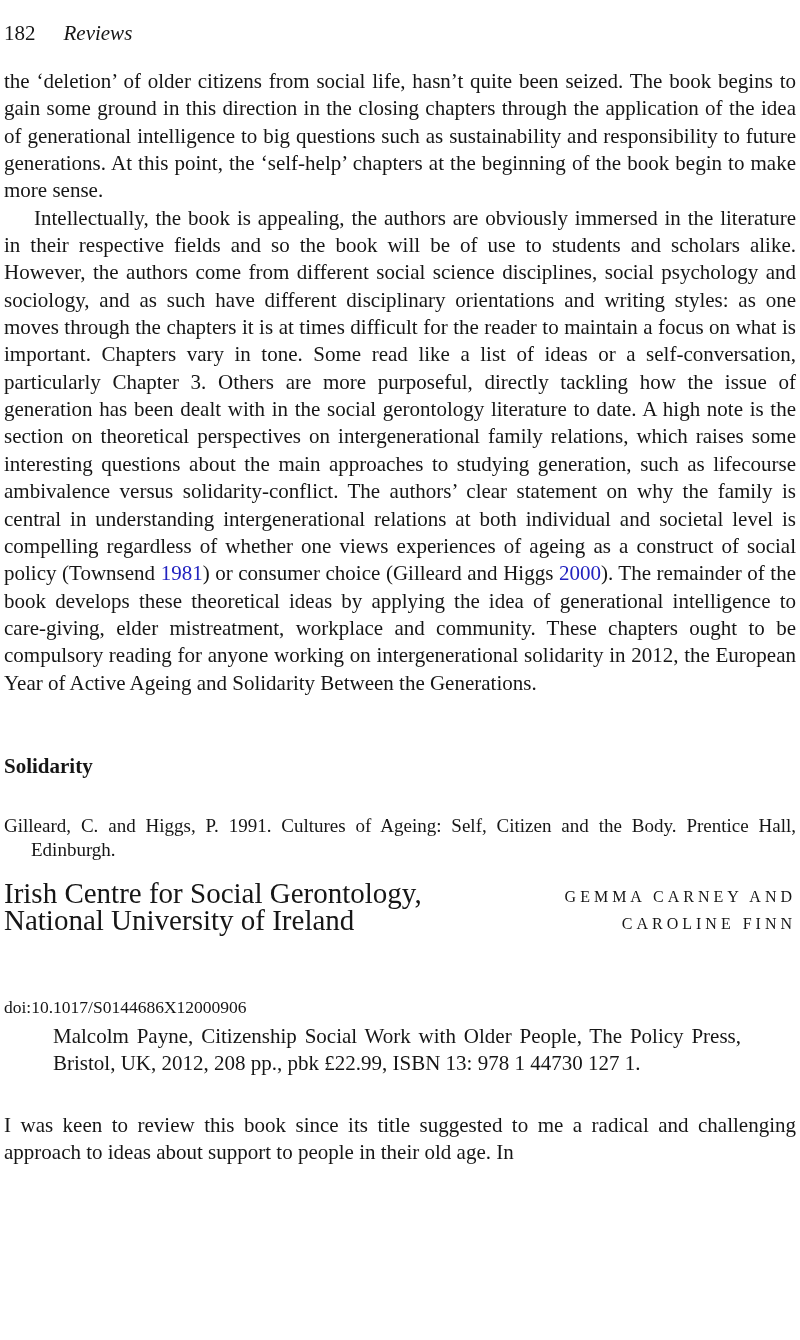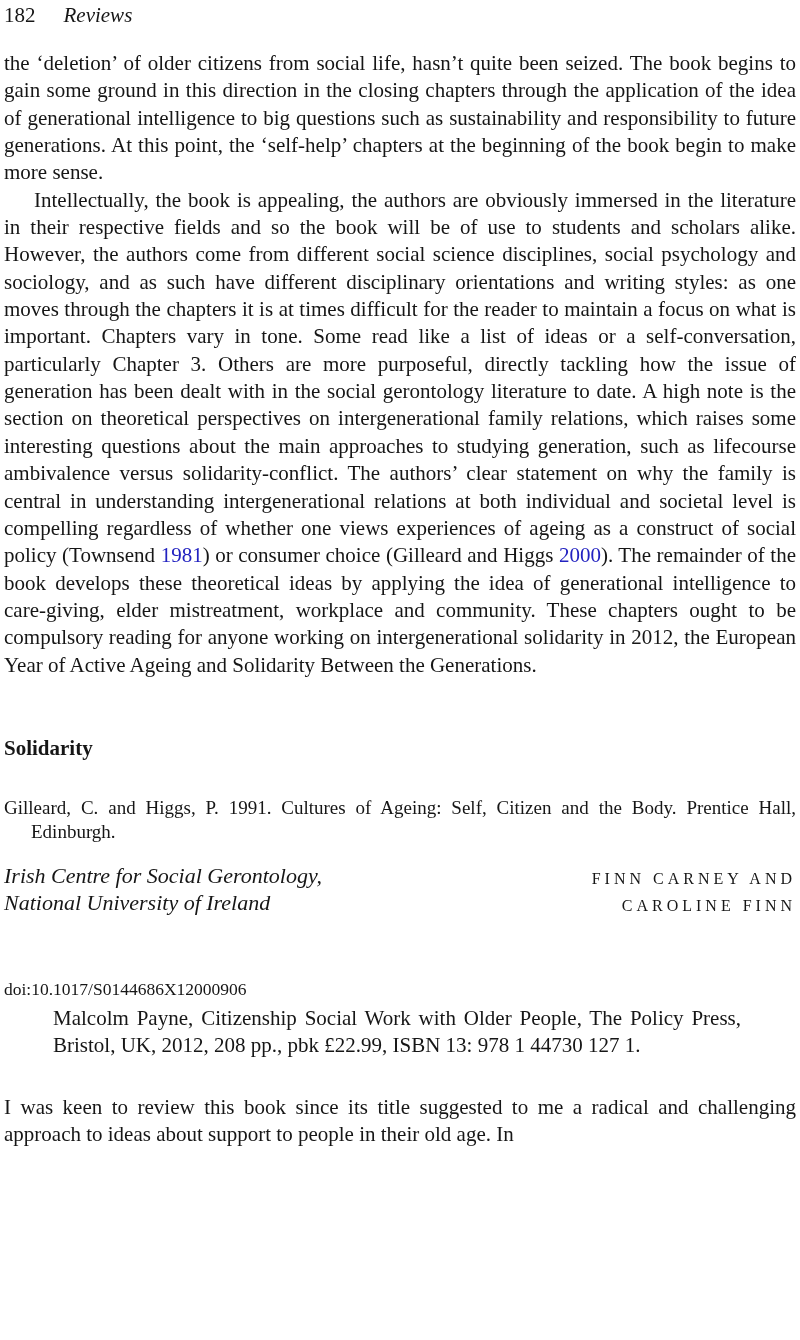--- a/index.html
+++ b/index.html
@@ -4,21 +4,21 @@
 <style>
   * { box-sizing: border-box; }
   html, body { margin: 0; padding: 0; }
   body {
     width: 800px; height: 1340px;
     background: #ffffff;
     color: #161616;
     font-family: "Liberation Serif", serif;
     overflow: hidden;
   }
-  .page { padding: 2px 4px 0 4px; width: 800px; height: 1340px; }
+  .page { padding: 20px 4px 0 4px; width: 800px; height: 1340px; }
 
   
   .running-header {
     display: flex;
     font-size: 21px;
     line-height: 27px;
   }
   .page-number { margin-right: 28px; }
   .running-title { font-style: italic; }
 
@@ -52,23 +52,22 @@
   }
 
   
   .signature {
     margin-top: 18px;
     display: flex;
     justify-content: space-between;
     align-items: flex-start;
   }
   .affiliation {
-    font-size: 22px;
+    font-size: 29px;
     line-height: 27.5px;
-    font-style: italic;
   }
   .authors {
     font-size: 16px;
     line-height: 27.5px;
     letter-spacing: 4px;
     text-align: right;
     padding-top: 3px;
   }
 
   
@@ -105,21 +104,21 @@
   <div class="refs">
     <p class="ref"><span>Gilleard, C. and Higgs, P. 1991. </span><span class="italic">Cultures of Ageing: Self, Citizen and the Body</span><span>. Prentice Hall, Edinburgh.</span></p>
   </div>
 
   <div class="signature">
     <div class="affiliation">
       <div>Irish Centre for Social Gerontology,</div>
       <div>National University of Ireland</div>
     </div>
     <div class="authors">
-      <div>FINN CARNEY AND</div>
+      <div>GEMMA CARNEY AND</div>
       <div>CAROLINE FINN</div>
     </div>
   </div>
 
   <div class="doi">doi:10.1017/S0144686X12000906</div>
 
   <p class="book-heading"><span>Malcolm Payne, </span><span class="italic">Citizenship Social Work with Older People</span><span>, The Policy Press, Bristol, UK, 2012, 208 pp., pbk £22.99, ISBN 13: 978 1 44730 127 1.</span></p>
 
   <p class="body-para opening-para">I was keen to review this book since its title suggested to me a radical and challenging approach to ideas about support to people in their old age. In</p>
 

